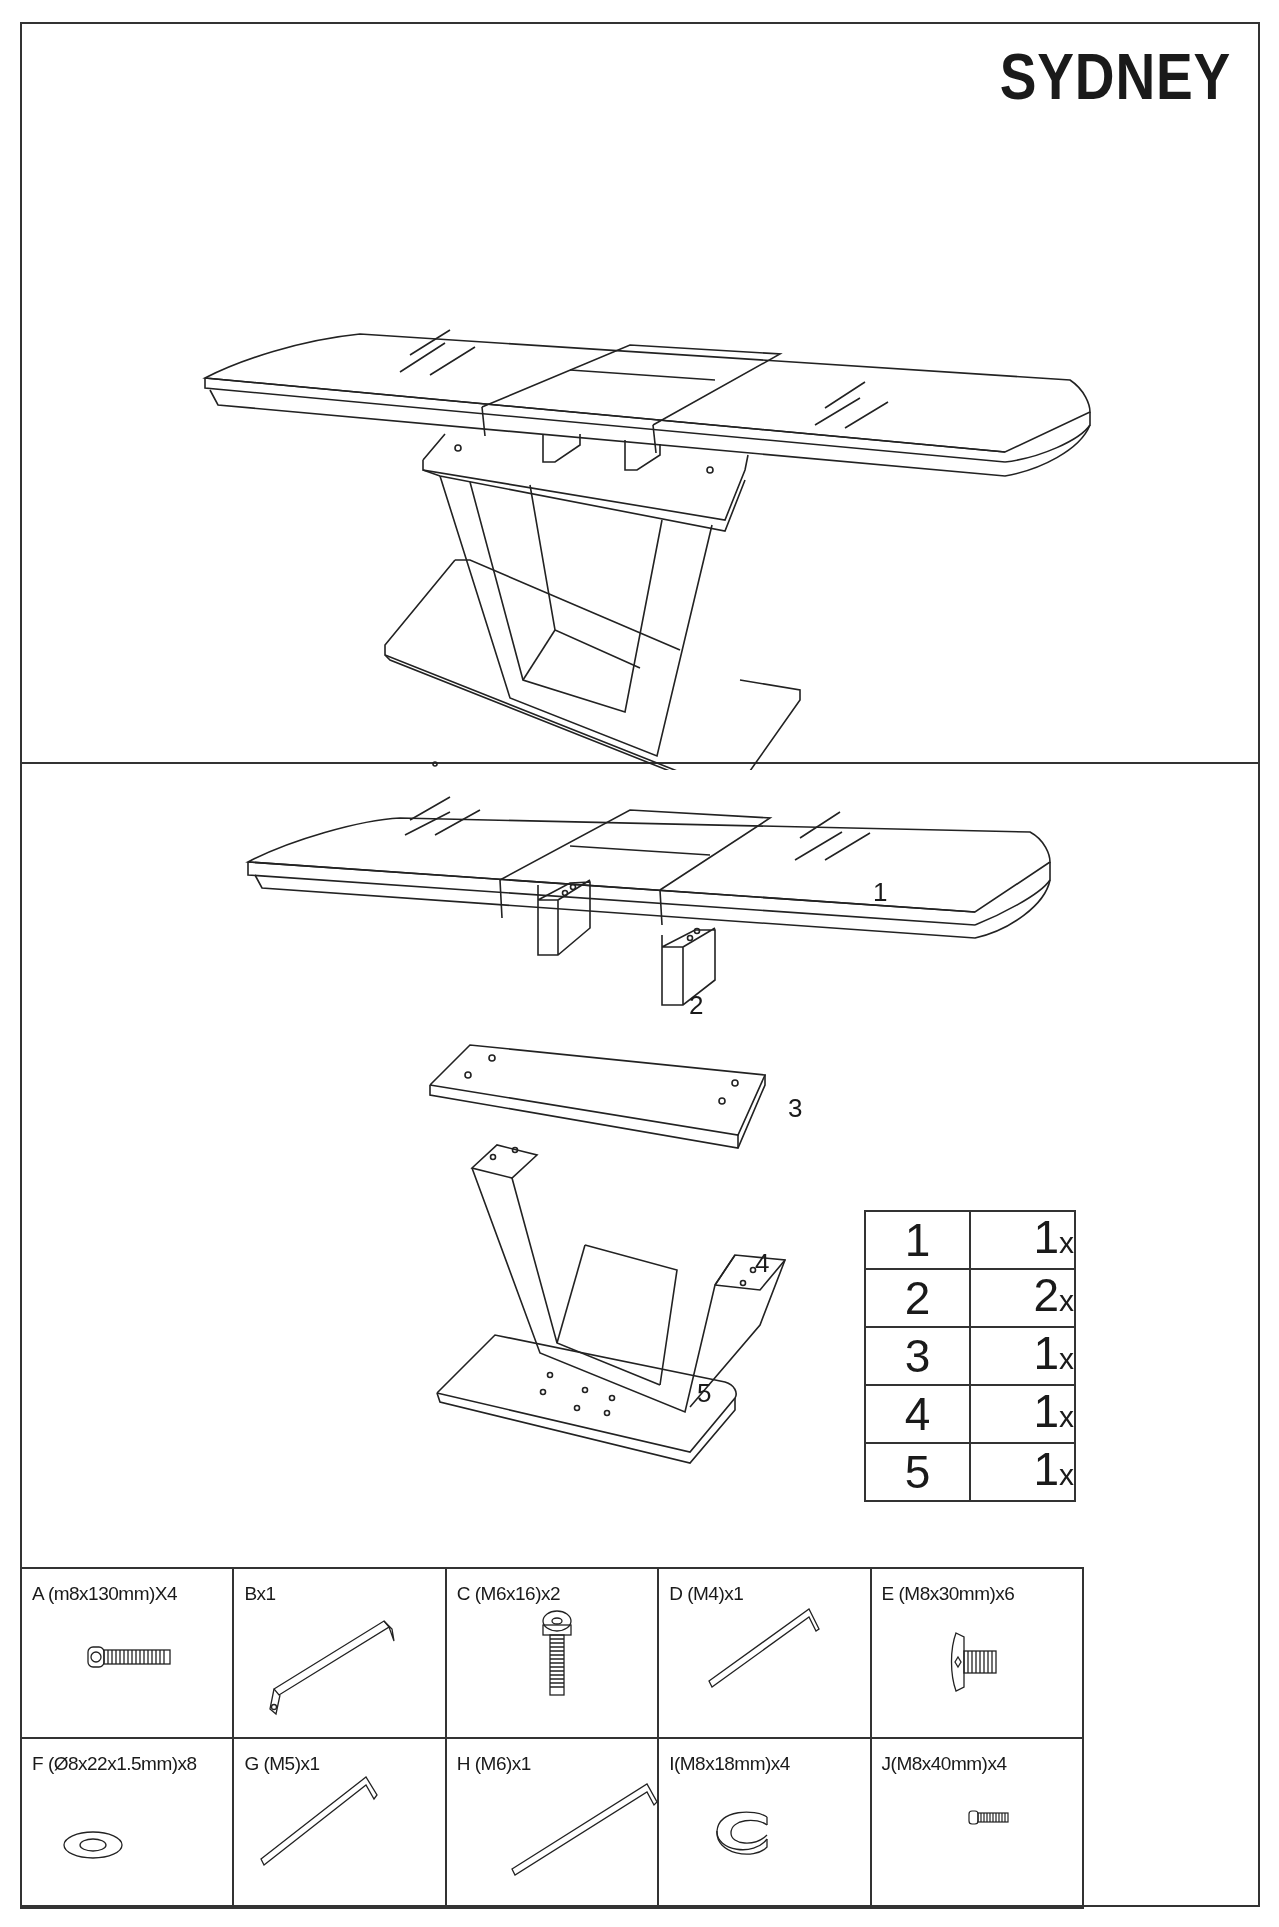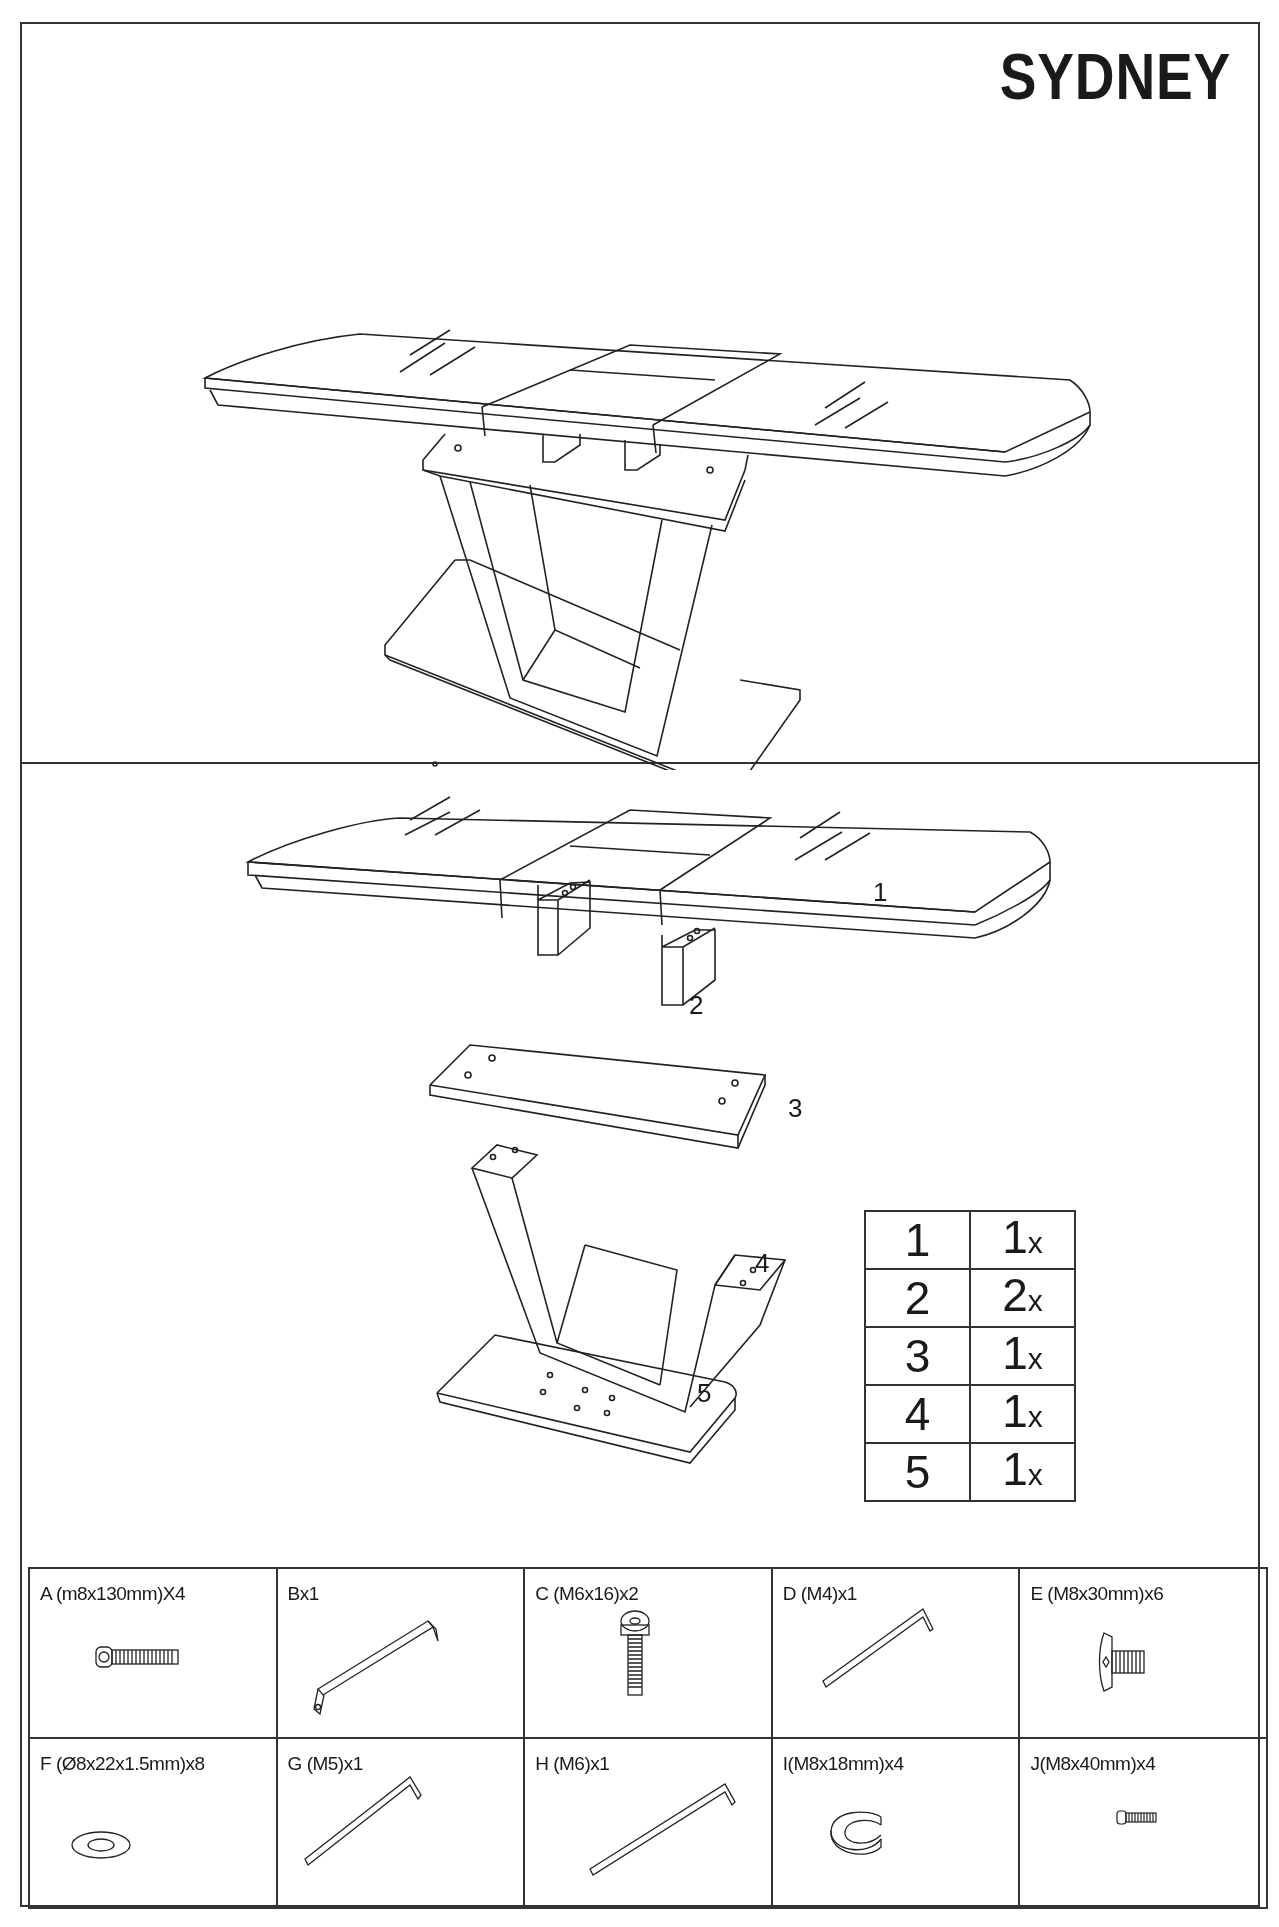--- a/index.html
+++ b/index.html
@@ -3,23 +3,23 @@
 <meta charset="utf-8">
 <style>
   html,body{margin:0;padding:0;background:#fff;}
   body{width:1279px;height:1927px;position:relative;font-family:"Liberation Sans",sans-serif;color:#1a1a1a;overflow:hidden;}
   .frame{position:absolute;left:20px;top:22px;width:1240px;height:1885px;border:2px solid #333;box-sizing:border-box;}
   .divider{position:absolute;left:20px;width:1240px;height:0;border-top:2px solid #333;}
   .title{position:absolute;right:48px;top:40px;font-size:64px;font-weight:bold;letter-spacing:1px;transform:scaleX(0.86);transform-origin:right top;}
   svg.draw{position:absolute;left:0;top:0;}
   .qty{position:absolute;left:864px;top:1210px;border-collapse:collapse;}
   .qty td{border:2px solid #333;width:103px;height:50px;text-align:center;font-size:46px;padding:0;line-height:50px;}
-  .qty td.q{font-size:46px;}
+  .qty td.q{font-size:46px;text-align:right;}
   .qty td.q small{font-size:30px;}
-  .hw{position:absolute;left:28px;top:1567px;width:1240px;border-collapse:collapse;padding-left:15px;}
+  .hw{position:absolute;left:20px;top:1567px;width:1064px;border-collapse:collapse;padding-left:15px;}
   .hw td{border:2px solid #333;width:248px;height:168px;vertical-align:top;position:relative;padding:0;}
   .hw .lbl{position:absolute;left:10px;top:14px;font-size:19px;letter-spacing:-0.5px;}
   .hw svg{position:absolute;left:0;top:0;}
   .partnum{position:absolute;font-size:26px;}
 </style>
 </head>
 <body>
 
 <div class="frame"></div>
 <div class="divider" style="top:762px;"></div>

